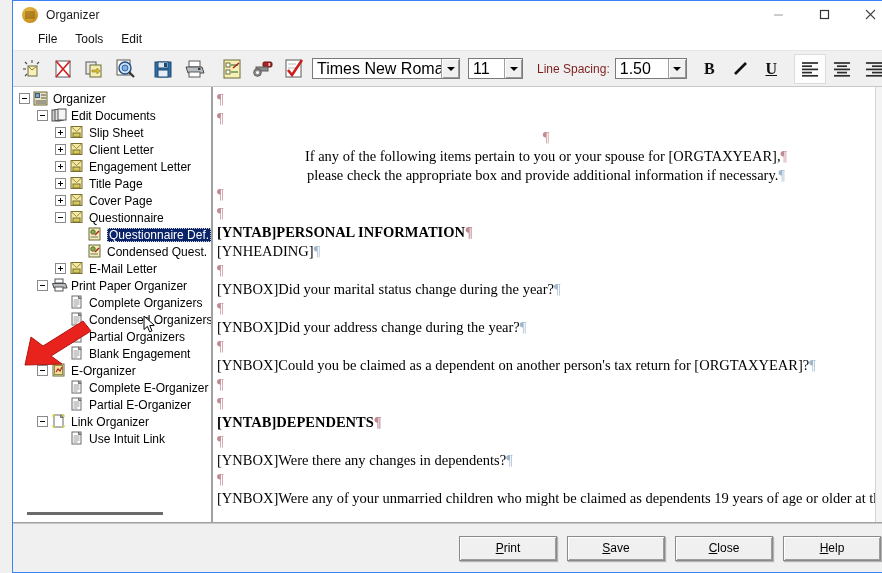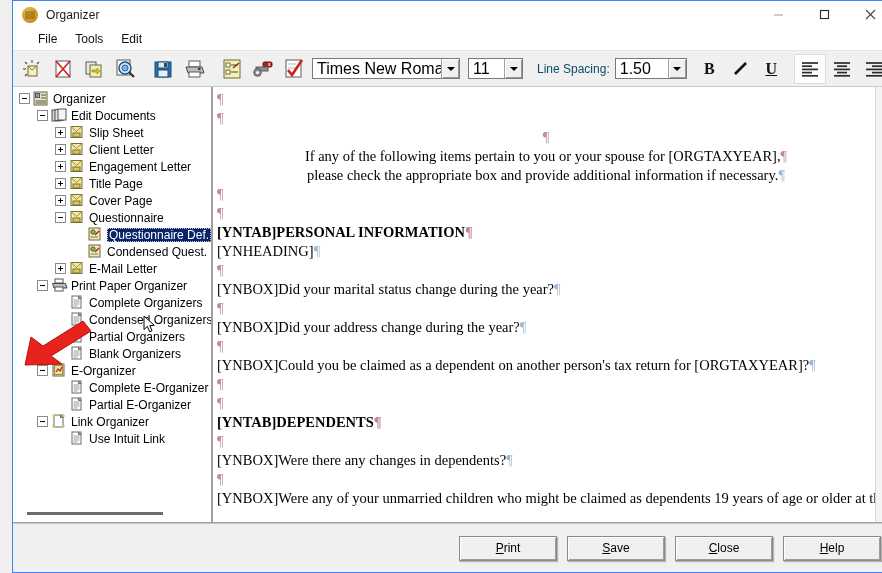--- a/index.html
+++ b/index.html
@@ -139,21 +139,21 @@
   .carrow i {
     display: block;
     width: 0; height: 0;
     border-left: 4px solid transparent;
     border-right: 4px solid transparent;
     border-top: 4px solid #000;
   }
   .combo-font { width: 148px; margin-left: 2px; }
   .combo-size { width: 55px; margin-left: 8px; }
   .combo-ls   { width: 72px; margin-left: 5px; }
-  .ls-label { margin-left: 14px; font-size: 12px; color: #0c4a6e; white-space: nowrap; }
+  .ls-label { margin-left: 14px; font-size: 12px; color: #7f1d1d; white-space: nowrap; }
 
   .fmt-btn {
     width: 31px; height: 29px;
     display: flex; align-items: center; justify-content: center;
     font-size: 16px;
     color: #111;
     border: 1px solid transparent;
     box-sizing: border-box;
     flex: 0 0 auto;
   }
@@ -718,21 +718,21 @@
             <svg width="17" height="15" viewBox="0 0 17 15" class="ticon">
               <rect x="3" y="1" width="9" height="12" fill="#ffffff" stroke="#6a6a6a"></rect>
               <path d="M9.5 1 l2.5 2.5 h-2.5 z" fill="#d8d8d8" stroke="#6a6a6a"></path>
               <g stroke="#999">
                 <line x1="4.5" y1="5" x2="10.5" y2="5"></line>
                 <line x1="4.5" y1="7" x2="10.5" y2="7"></line>
                 <line x1="4.5" y1="9" x2="10.5" y2="9"></line>
                 <line x1="4.5" y1="11" x2="8.5" y2="11"></line>
               </g>
             </svg>
-            <span class="tlabel">Blank Organizers</span>
+            <span class="tlabel">Blank Engagement</span>
           </div>
           <div class="tnode">
             <span class="ind" style="width: 24px;"></span>
             <span class="expander "></span>
             <svg width="17" height="15" viewBox="0 0 17 15" class="ticon">
               <rect x="2" y="1" width="11" height="12" fill="#e8f0d8" stroke="#6b6b3a"></rect>
               <rect x="3.5" y="2.5" width="8" height="9" fill="#f6dfa0" stroke="#9c8c34"></rect>
               <path d="M5 9 l2 -3 l2 2 l2 -4" fill="none" stroke="#b02020" stroke-width="1.2"></path>
             </svg>
             <span class="tlabel">E-Organizer</span>

